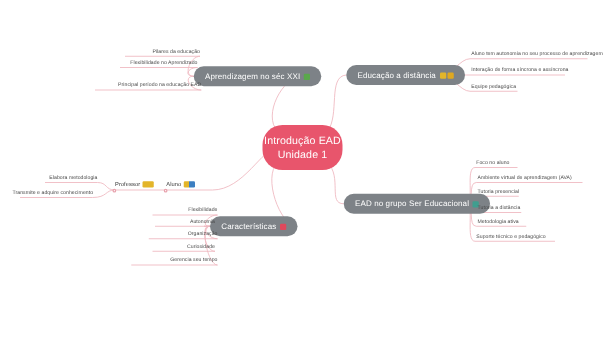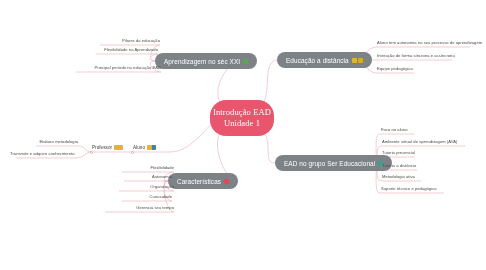--- a/index.html
+++ b/index.html
@@ -24,21 +24,20 @@
   .root{
     background:#e8556c;
     color:#ffffff;
     border-radius:16px;
     font-size:8.5px;
     line-height:11px;
     text-align:center;
     flex-direction:column;
     padding:7px 12px;
     letter-spacing:.1px;
-    font-family:Liberation Serif, serif;
   }
   .root span{display:block;}
 
   
   .branch{
     background:#7d8287;
     color:#ffffff;
     border-radius:11px;
     font-size:6.4px;
     padding:4.5px 9px;

